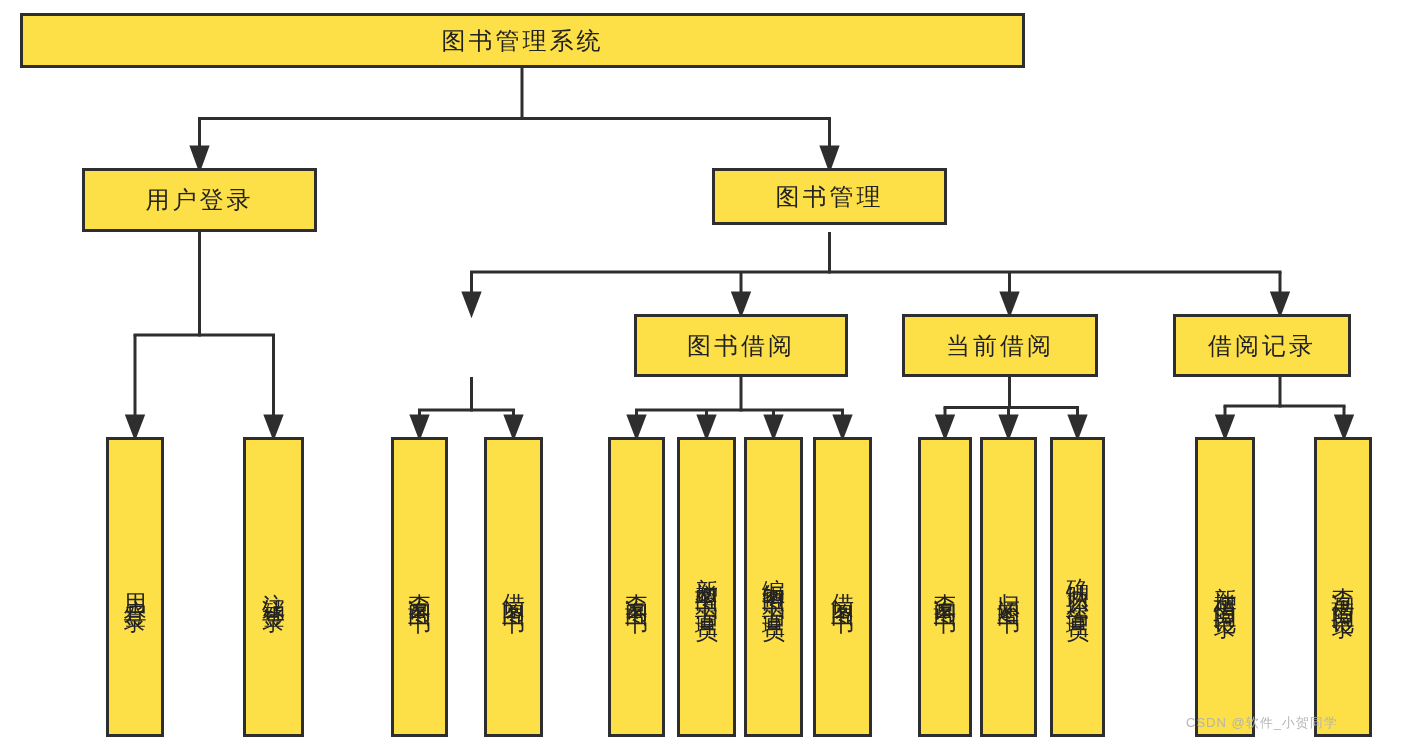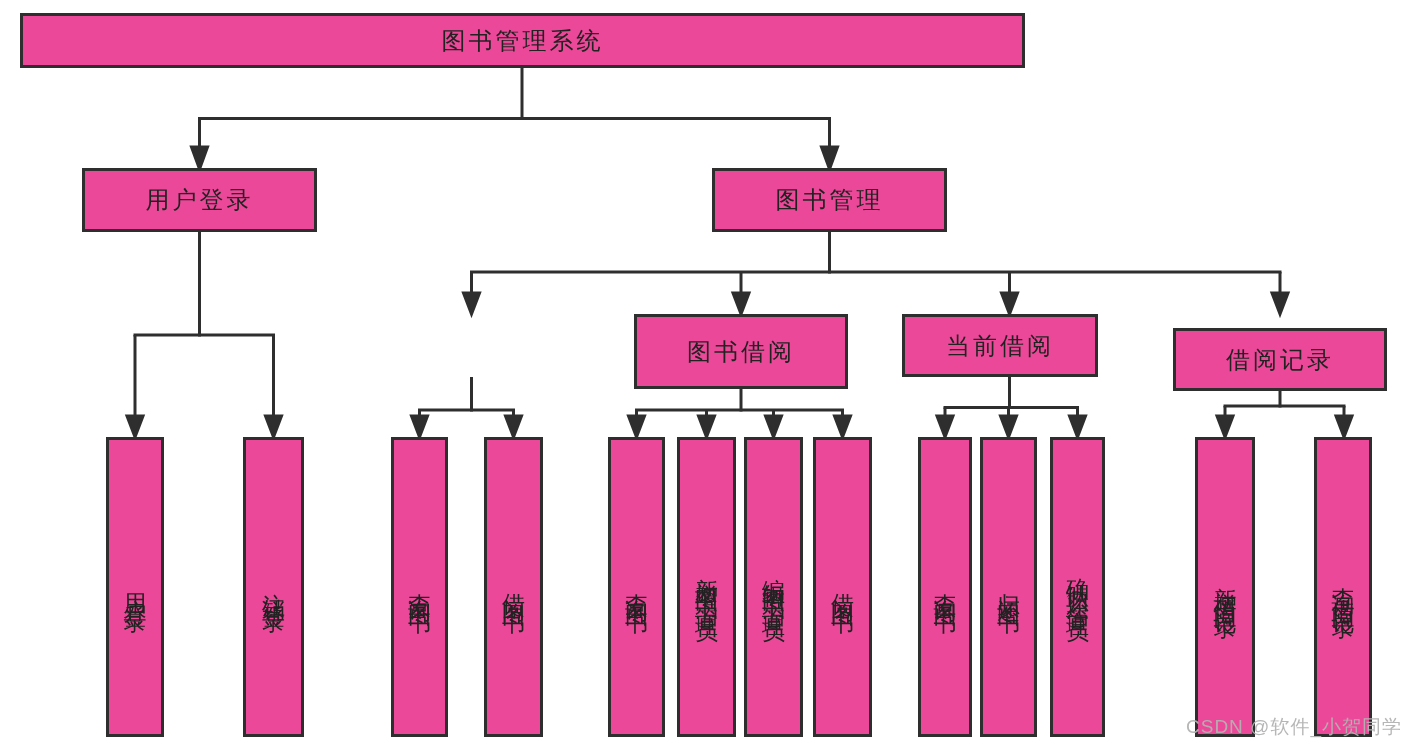--- a/index.html
+++ b/index.html
@@ -8,42 +8,42 @@
     width:1405px;height:747px;
     background:#ffffff;
     font-family:"Liberation Sans","DejaVu Sans",sans-serif;
     overflow:hidden;
   }
   .connectors{position:absolute;left:0;top:0;width:1405px;height:747px;pointer-events:none;}
   .node{
     position:absolute;
     box-sizing:border-box;
     border:3px solid #2e2e2e;
-    background:#ec4899;
+    background:#fde047;
     display:flex;align-items:center;justify-content:center;
     color:#222222;
   }
   .node .lbl{
     white-space:nowrap;
     font-size:24px;
     letter-spacing:3px;
     color:#222222;
   }
   .leaf .lbl{
     writing-mode:vertical-rl;
     text-orientation:mixed;
     font-size:23px;
     letter-spacing:6px;
     line-height:1;
     white-space:nowrap;
   }
   .watermark{
     position:absolute;
     left:1186px;top:714px;
-    font-size:19px;
+    font-size:13px;
     letter-spacing:1px;
     color:rgba(178,178,178,0.95);
     white-space:nowrap;
     z-index:5;
   }
 </style>
 </head>
 <body>
 
 <div class="stage">
@@ -126,31 +126,31 @@
     </g>
   </svg>
 
   <div class="node" style="left:20px;top:13px;width:1005px;height:55px;">
     <span class="lbl">图书管理系统</span>
   </div>
 
   <div class="node" style="left:82px;top:168px;width:235px;height:64px;">
     <span class="lbl">用户登录</span>
   </div>
-  <div class="node" style="left:712px;top:168px;width:235px;height:64px;">
+  <div class="node" style="left:712px;top:168px;width:235px;height:57px;">
     <span class="lbl">图书管理</span>
   </div>
 
-  <div class="node" style="left:634px;top:314px;width:214px;height:75px;">
+  <div class="node" style="left:634px;top:314px;width:214px;height:63px;">
     <span class="lbl">图书借阅</span>
   </div>
   <div class="node" style="left:902px;top:314px;width:196px;height:63px;">
     <span class="lbl">当前借阅</span>
   </div>
-  <div class="node" style="left:1173px;top:314px;width:214px;height:63px;margin-top:14px;">
+  <div class="node" style="left:1173px;top:314px;width:178px;height:63px;">
     <span class="lbl">借阅记录</span>
   </div>
 
   <div class="node leaf" style="left:106px;top:437px;width:58px;height:300px;">
     <span class="lbl">用户登录</span>
   </div>
   <div class="node leaf" style="left:243px;top:437px;width:61px;height:300px;">
     <span class="lbl">注销登录</span>
   </div>
 

